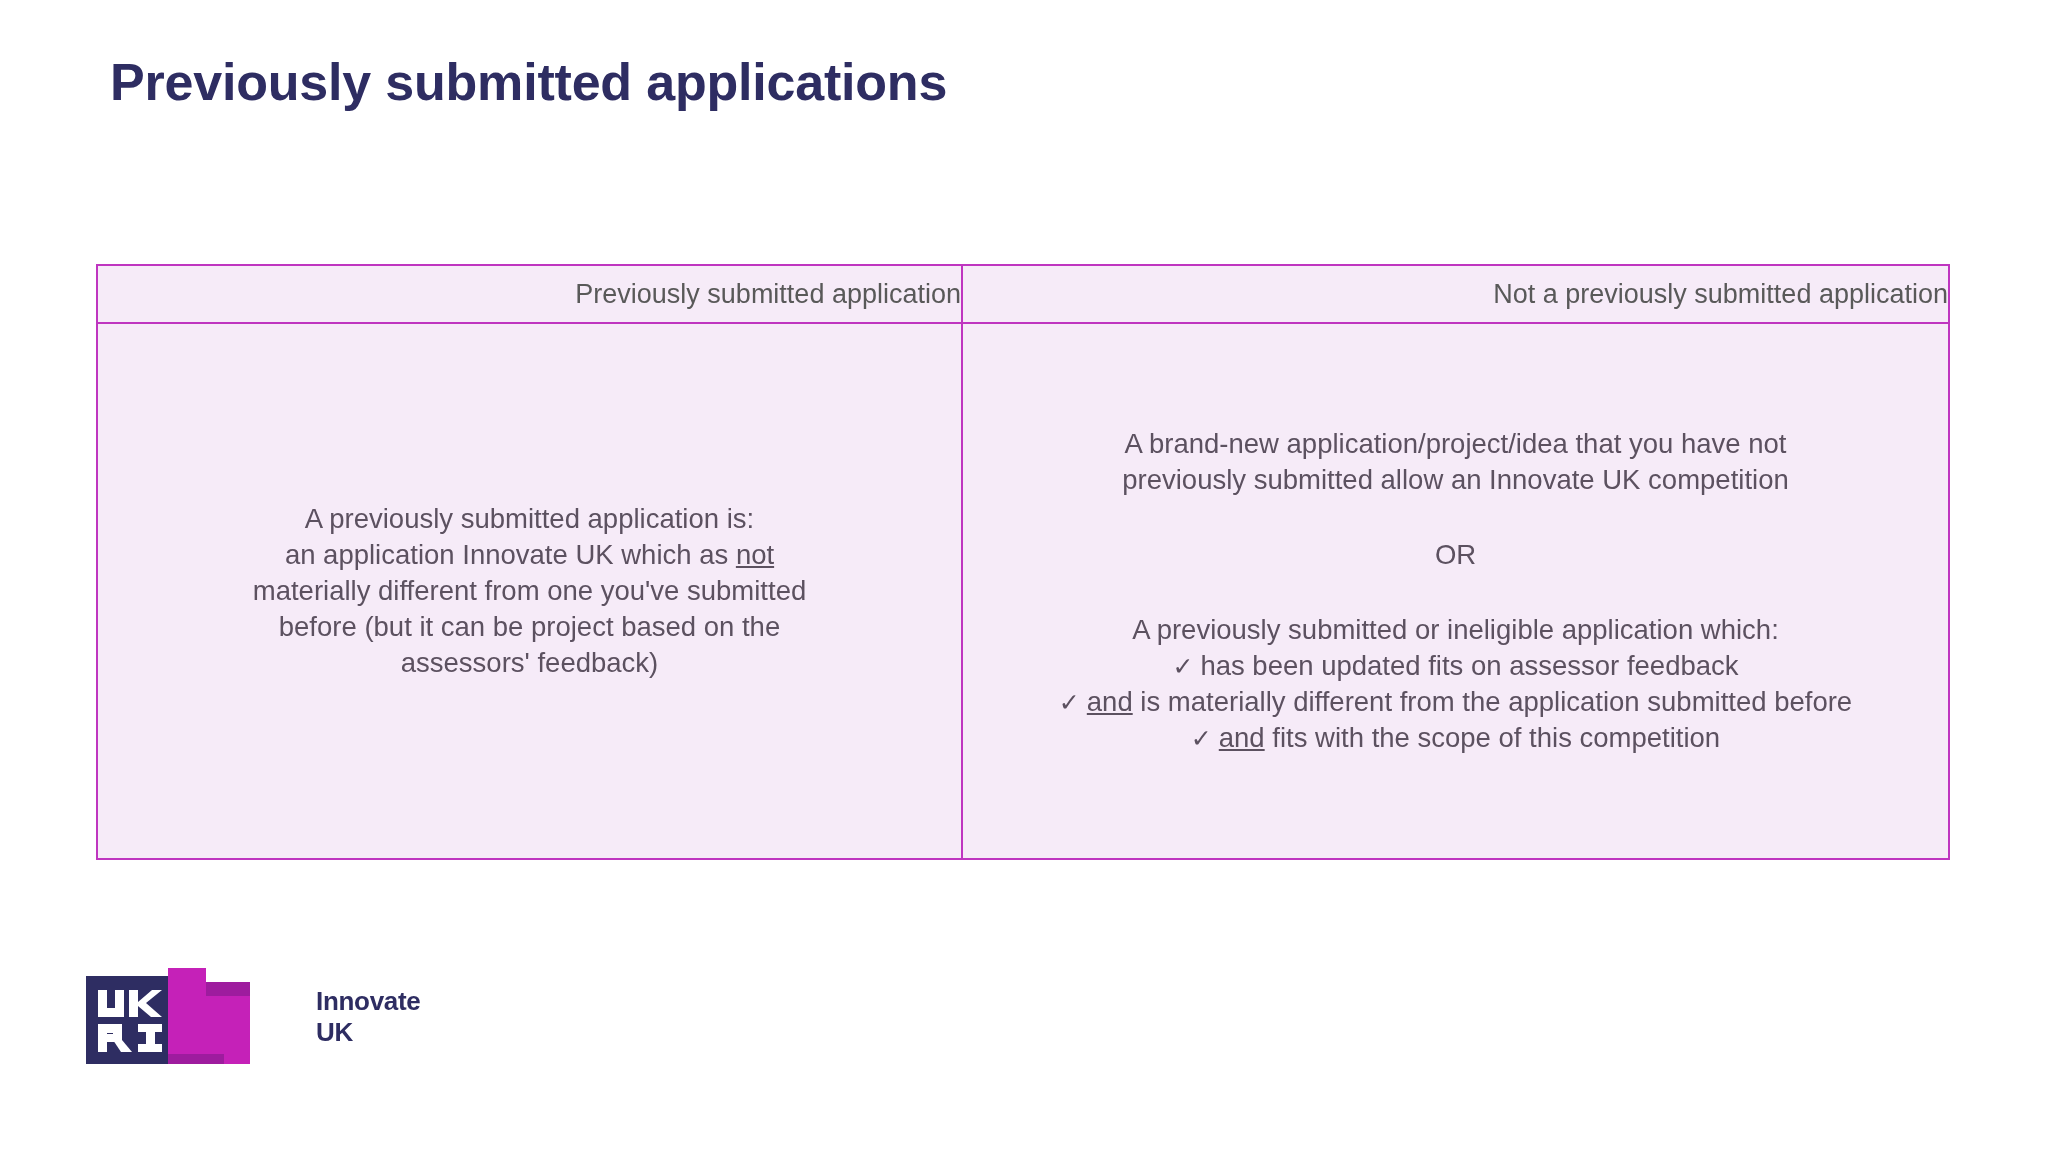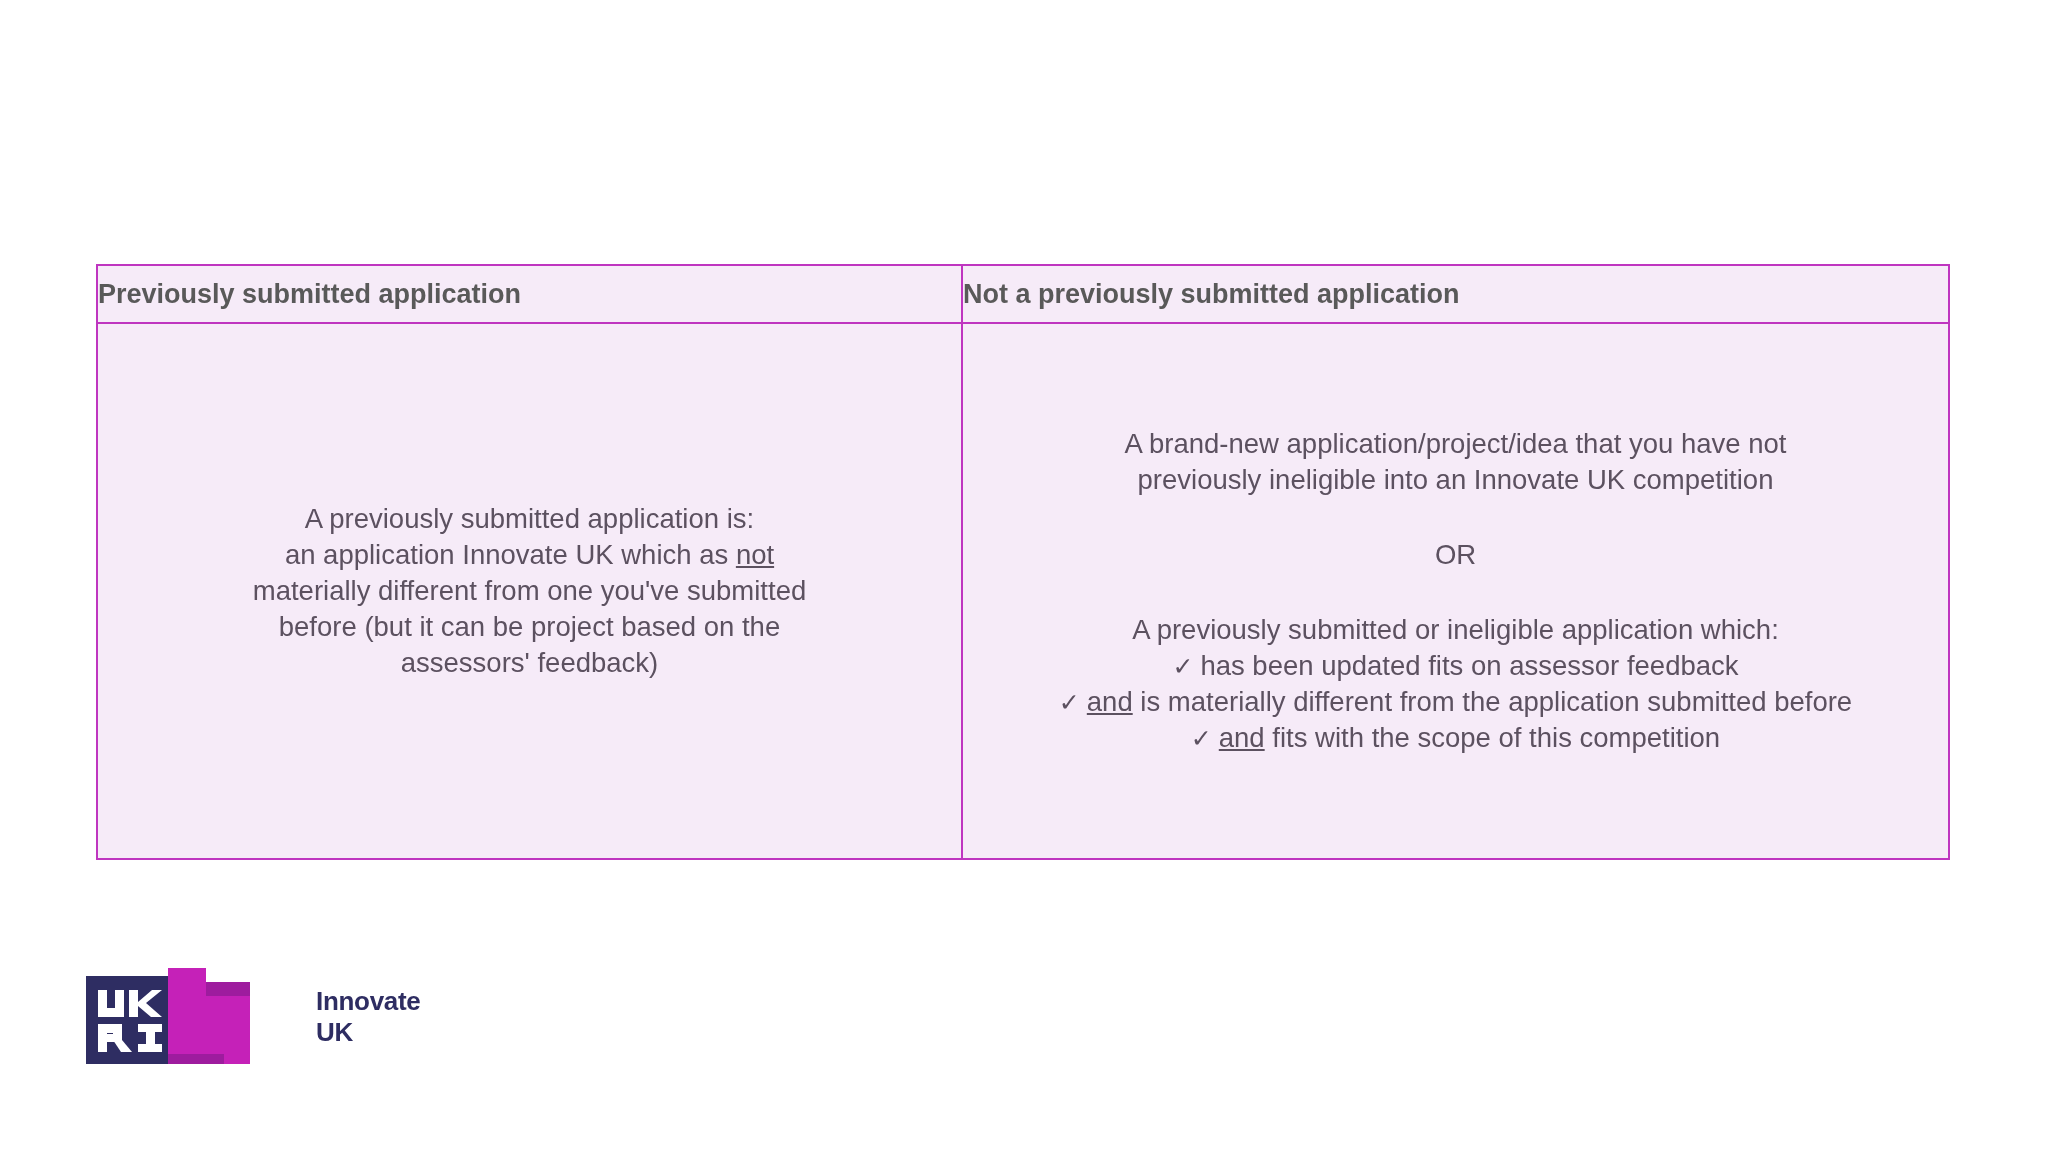--- a/index.html
+++ b/index.html
@@ -55,23 +55,23 @@
   .comparison-table td {
     border: 2px solid #bf35c0;
     background: #f6ebf8;
     padding: 0;
     vertical-align: middle;
   }
 
   .comparison-table th {
     height: 58px;
     font-size: 27px;
-    font-weight: bold;
+    font-weight: normal;
     color: #595959;
-    text-align: left;
+    text-align: right;
   }
 
   .comparison-table td {
     text-align: center;
     color: #5c5160;
     font-size: 27.5px;
     line-height: 1.31;
     padding: 6px 2px;
   }
 
@@ -120,20 +120,21 @@
     line-height: 1.18;
     letter-spacing: -0.3px;
     margin-left: 40px;
   }
 </style>
 </head>
 <body>
 
 <div class="slide">
 
+  <h1 class="page-title">Previously submitted applications</h1>
 
   <table class="comparison-table">
     <colgroup>
       <col class="col-left">
       <col class="col-right">
     </colgroup>
     <thead>
       <tr>
         <th>Previously submitted application</th>
         <th>Not a previously submitted application</th>
@@ -148,21 +149,21 @@
             <span class="cell-line"><span>an application Innovate UK which as </span><u class="u-word">not</u></span>
             <span class="cell-line">materially different from one you've submitted</span>
             <span class="cell-line">before (but it can be project based on the</span>
             <span class="cell-line">assessors' feedback)</span>
           </span>
         </td>
 
         <td>
           <span class="cell-block">
             <span class="cell-line">A brand-new application/project/idea that you have not</span>
-            <span class="cell-line">previously ineligible into an Innovate UK competition</span>
+            <span class="cell-line">previously submitted allow an Innovate UK competition</span>
             <span class="spacer-line"></span>
             <span class="cell-line">OR</span>
             <span class="spacer-line"></span>
             <span class="cell-line">A previously submitted or ineligible application which:</span>
 
             <span class="check-line"><span class="check-icon">✓</span><span>has been updated fits on assessor feedback</span></span>
 
             <span class="check-line"><span class="check-icon">✓</span><u class="u-word">and</u><span> is materially different from the application submitted before</span></span>
 
             <span class="check-line"><span class="check-icon">✓</span><u class="u-word">and</u><span> fits with the scope of this competition</span></span>

